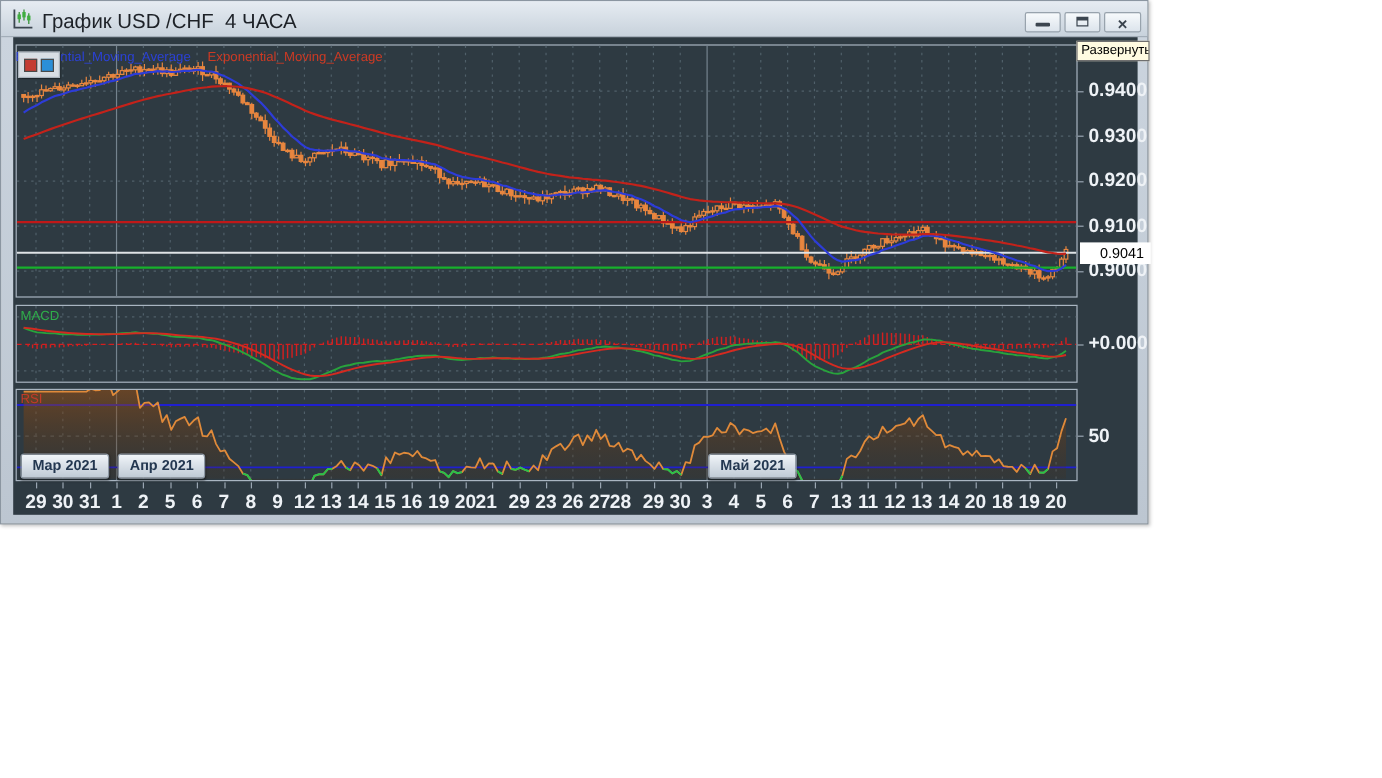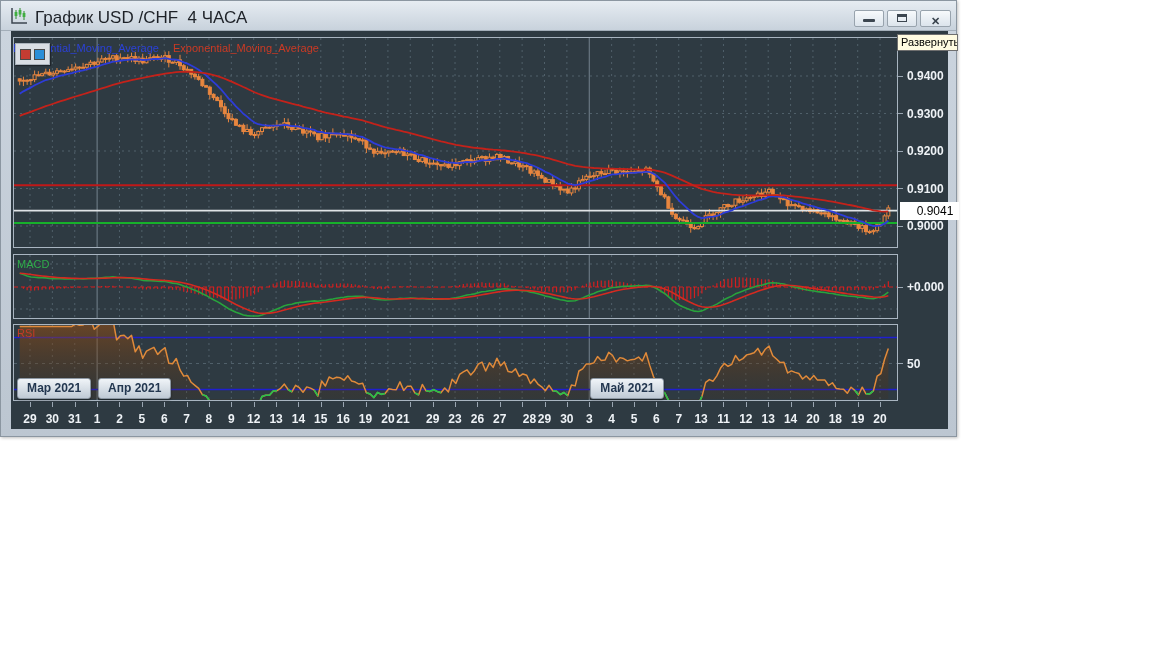--- a/index.html
+++ b/index.html
@@ -23,21 +23,21 @@
   .panel svg{display:block;}
   #legend{position:absolute;left:12px;top:41px;display:flex;gap:14px;font-size:11px;white-space:nowrap;z-index:3;}
   #legend .fast{color:#2b41d6;} #legend .slow{color:#cc3a24;}
   #chip{position:absolute;left:14px;top:42px;width:33px;height:20px;background:#d9dee4;
     border:1px solid #aab3bc;box-shadow:1px 1px 1px rgba(0,0,0,.35);z-index:4;display:flex;align-items:center;justify-content:center;gap:3px;}
   .sq{width:11px;height:11px;border:1px solid #4a4a4a;box-sizing:border-box;}
   .sq.red{background:#c43c32;} .sq.blue{background:#2b8fd8;}
   #macd-lbl{position:absolute;left:16px;top:257px;font-size:11px;color:#2fae4a;z-index:3;}
   #rsi-lbl{position:absolute;left:16px;top:326px;font-size:11px;color:#c23b28;z-index:3;}
   .tick{position:absolute;background:#9aa6b2;}
-  .axlabel{position:absolute;color:#eef2f6;font-weight:bold;font-size:12px;line-height:16px;}
+  .axlabel{position:absolute;color:#eef2f6;font-weight:bold;font-size:16px;line-height:16px;}
   .pricebox{position:absolute;left:899px;width:48px;height:18px;background:#ffffff;color:#000;
     font-size:12px;text-align:center;line-height:18px;z-index:3;}
   .monthbox{position:absolute;height:19px;line-height:19px;padding:0 9px;font-size:12px;font-weight:bold;
     color:#233750;background:linear-gradient(#f0f4f8,#bfcad5);border:1px solid #8d98a4;border-radius:3px;
     box-shadow:0 1px 2px rgba(0,0,0,.4);z-index:3;}
   #tooltip{position:absolute;left:896px;top:33px;width:61px;height:17px;overflow:hidden;background:#fffbe1;
     border:1px solid #6f6f6f;color:#000;font-size:11px;line-height:15px;padding-left:3px;box-sizing:border-box;z-index:9;white-space:nowrap;}
   .layer{position:absolute;left:0;top:0;width:957px;height:437px;pointer-events:none;}
 </style>
 </head>
@@ -1002,21 +1002,21 @@
       <div class="axlabel" style="left: 395.29px; top: 410px; width: 28px; ">21</div>
       <div class="tick" style="left: 431.66px; top: 401px; width: 1px; height: 5px;"></div>
       <div class="axlabel" style="left: 417.66px; top: 410px; width: 28px; text-align: center;">29</div>
       <div class="tick" style="left: 454.03px; top: 401px; width: 1px; height: 5px;"></div>
       <div class="axlabel" style="left: 440.03px; top: 410px; width: 28px; text-align: center;">23</div>
       <div class="tick" style="left: 476.4px; top: 401px; width: 1px; height: 5px;"></div>
       <div class="axlabel" style="left: 462.4px; top: 410px; width: 28px; text-align: center;">26</div>
       <div class="tick" style="left: 498.77px; top: 401px; width: 1px; height: 5px;"></div>
       <div class="axlabel" style="left: 484.77px; top: 410px; width: 28px; text-align: center;">27</div>
       <div class="tick" style="left: 521.14px; top: 401px; width: 1px; height: 5px;"></div>
-      <div class="axlabel" style="left: 507.14px; top: 410px; width: 28px; text-align: right;">28</div>
+      <div class="axlabel" style="left: 507.14px; top: 410px; width: 28px; text-align: left;">28</div>
       <div class="tick" style="left: 543.51px; top: 401px; width: 1px; height: 5px;"></div>
       <div class="axlabel" style="left: 529.51px; top: 410px; width: 28px; text-align: center;">29</div>
       <div class="tick" style="left: 565.88px; top: 401px; width: 1px; height: 5px;"></div>
       <div class="axlabel" style="left: 551.88px; top: 410px; width: 28px; text-align: center;">30</div>
       <div class="tick" style="left: 588.25px; top: 401px; width: 1px; height: 5px;"></div>
       <div class="axlabel" style="left: 574.25px; top: 410px; width: 28px; text-align: center;">3</div>
       <div class="tick" style="left: 610.62px; top: 401px; width: 1px; height: 5px;"></div>
       <div class="axlabel" style="left: 596.62px; top: 410px; width: 28px; text-align: center;">4</div>
       <div class="tick" style="left: 632.99px; top: 401px; width: 1px; height: 5px;"></div>
       <div class="axlabel" style="left: 618.99px; top: 410px; width: 28px; text-align: center;">5</div>

